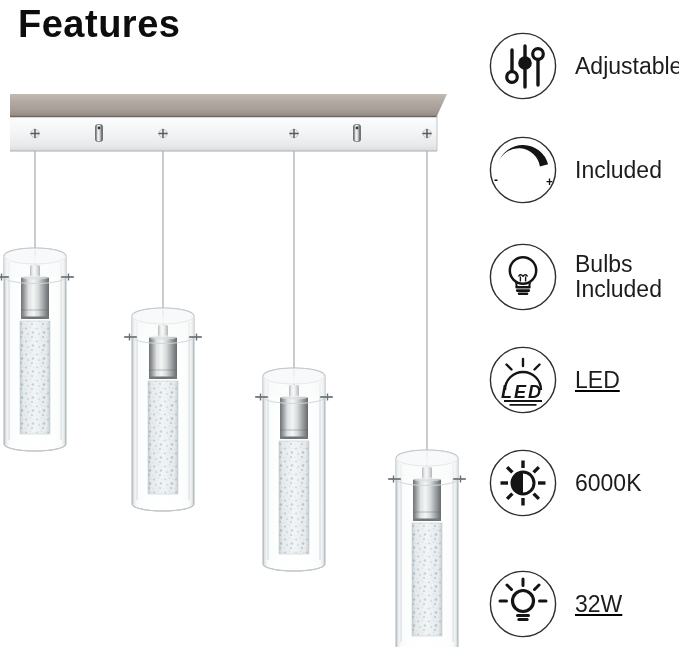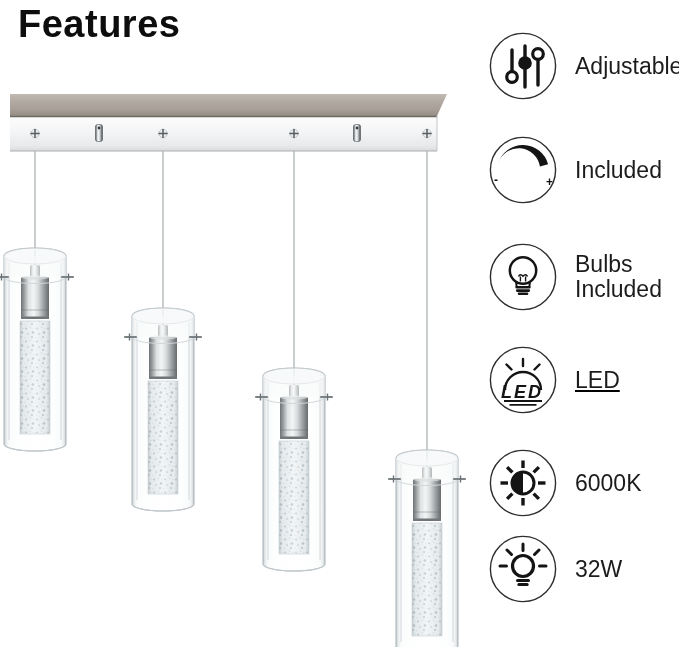--- a/index.html
+++ b/index.html
@@ -230,21 +230,21 @@
       <line x1="10.6" y1="-10.6" x2="15.9" y2="-15.9"></line>
             <line x1="-10.6" y1="-10.6" x2="-15.9" y2="-15.9"></line>
     </g>
     <circle r="11" stroke="#141414" stroke-width="3" fill="#fff"></circle>
     <path d="M 0 -11 A 11 11 0 0 0 0 11 Z" fill="#141414"></path>
      </svg>
      <div class="feature-label">
           <div>6000K</div>
         </div>
       </div>
-      <div class="feature-row" style="top: 534px;">
+      <div class="feature-row" style="top: 569px; text-decoration: underline;">
         <svg width="70" height="70" viewBox="-35 -35 70 70">
        <circle r="32.6" class="ring"></circle>
     <circle cy="-3" r="10.5" stroke="#141414" stroke-width="3.2" fill="none"></circle>
     <path d="M -5.5 11.5 H 5.5 M -4.2 15.5 H 4.2" stroke="#141414" stroke-width="3" stroke-linecap="round" fill="none"></path>
     <path d="M 0 -25 V -18.5 M -16 -19 L -11.5 -14.5 M 16 -19 L 11.5 -14.5 M -23 -3 H -16.5 M 23 -3 H 16.5" stroke="#141414" stroke-width="3" stroke-linecap="round" fill="none"></path>
      </svg>
      <div class="feature-label">
           <div>32W</div>
         </div>
       </div>

